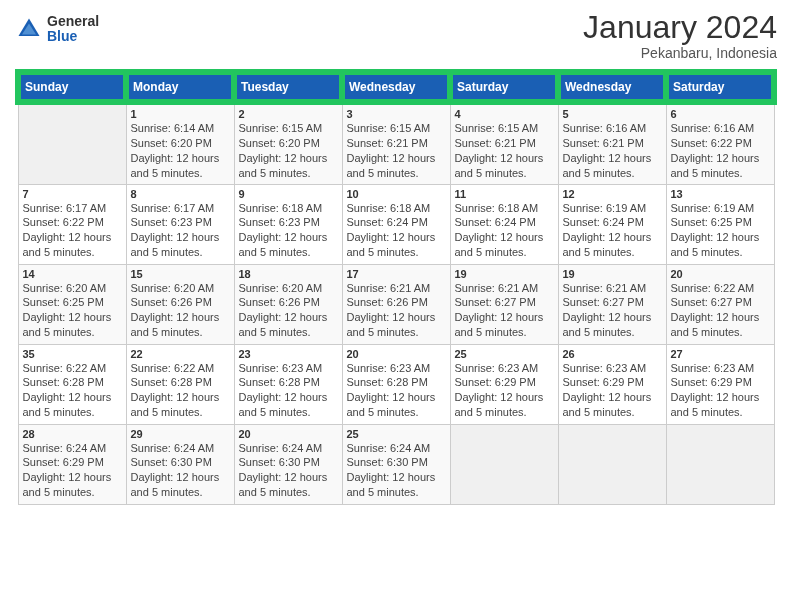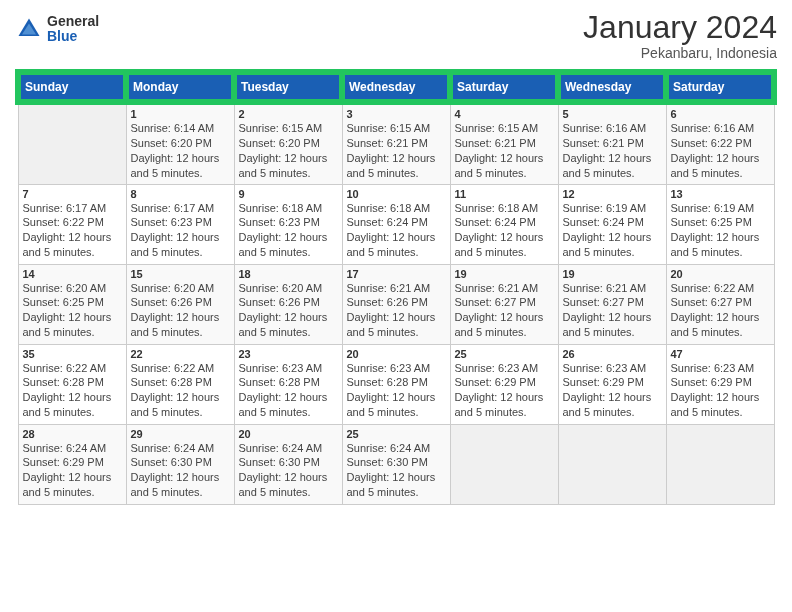--- a/index.html
+++ b/index.html
@@ -245,21 +245,21 @@
           </td>
           <td>
             <span class="day-number">25</span>
             <div class="day-info">Sunrise: 6:23 AM<br>Sunset: 6:29 PM<br>Daylight: 12 hours<br>and 5 minutes.</div>
           </td>
           <td>
             <span class="day-number">26</span>
             <div class="day-info">Sunrise: 6:23 AM<br>Sunset: 6:29 PM<br>Daylight: 12 hours<br>and 5 minutes.</div>
           </td>
           <td>
-            <span class="day-number">47</span>
+            <span class="day-number">27</span>
             <div class="day-info">Sunrise: 6:23 AM<br>Sunset: 6:29 PM<br>Daylight: 12 hours<br>and 5 minutes.</div>
           </td>
         </tr>
         <tr>
           <td>
             <span class="day-number">28</span>
             <div class="day-info">Sunrise: 6:24 AM<br>Sunset: 6:29 PM<br>Daylight: 12 hours<br>and 5 minutes.</div>
           </td>
           <td>
             <span class="day-number">29</span>

